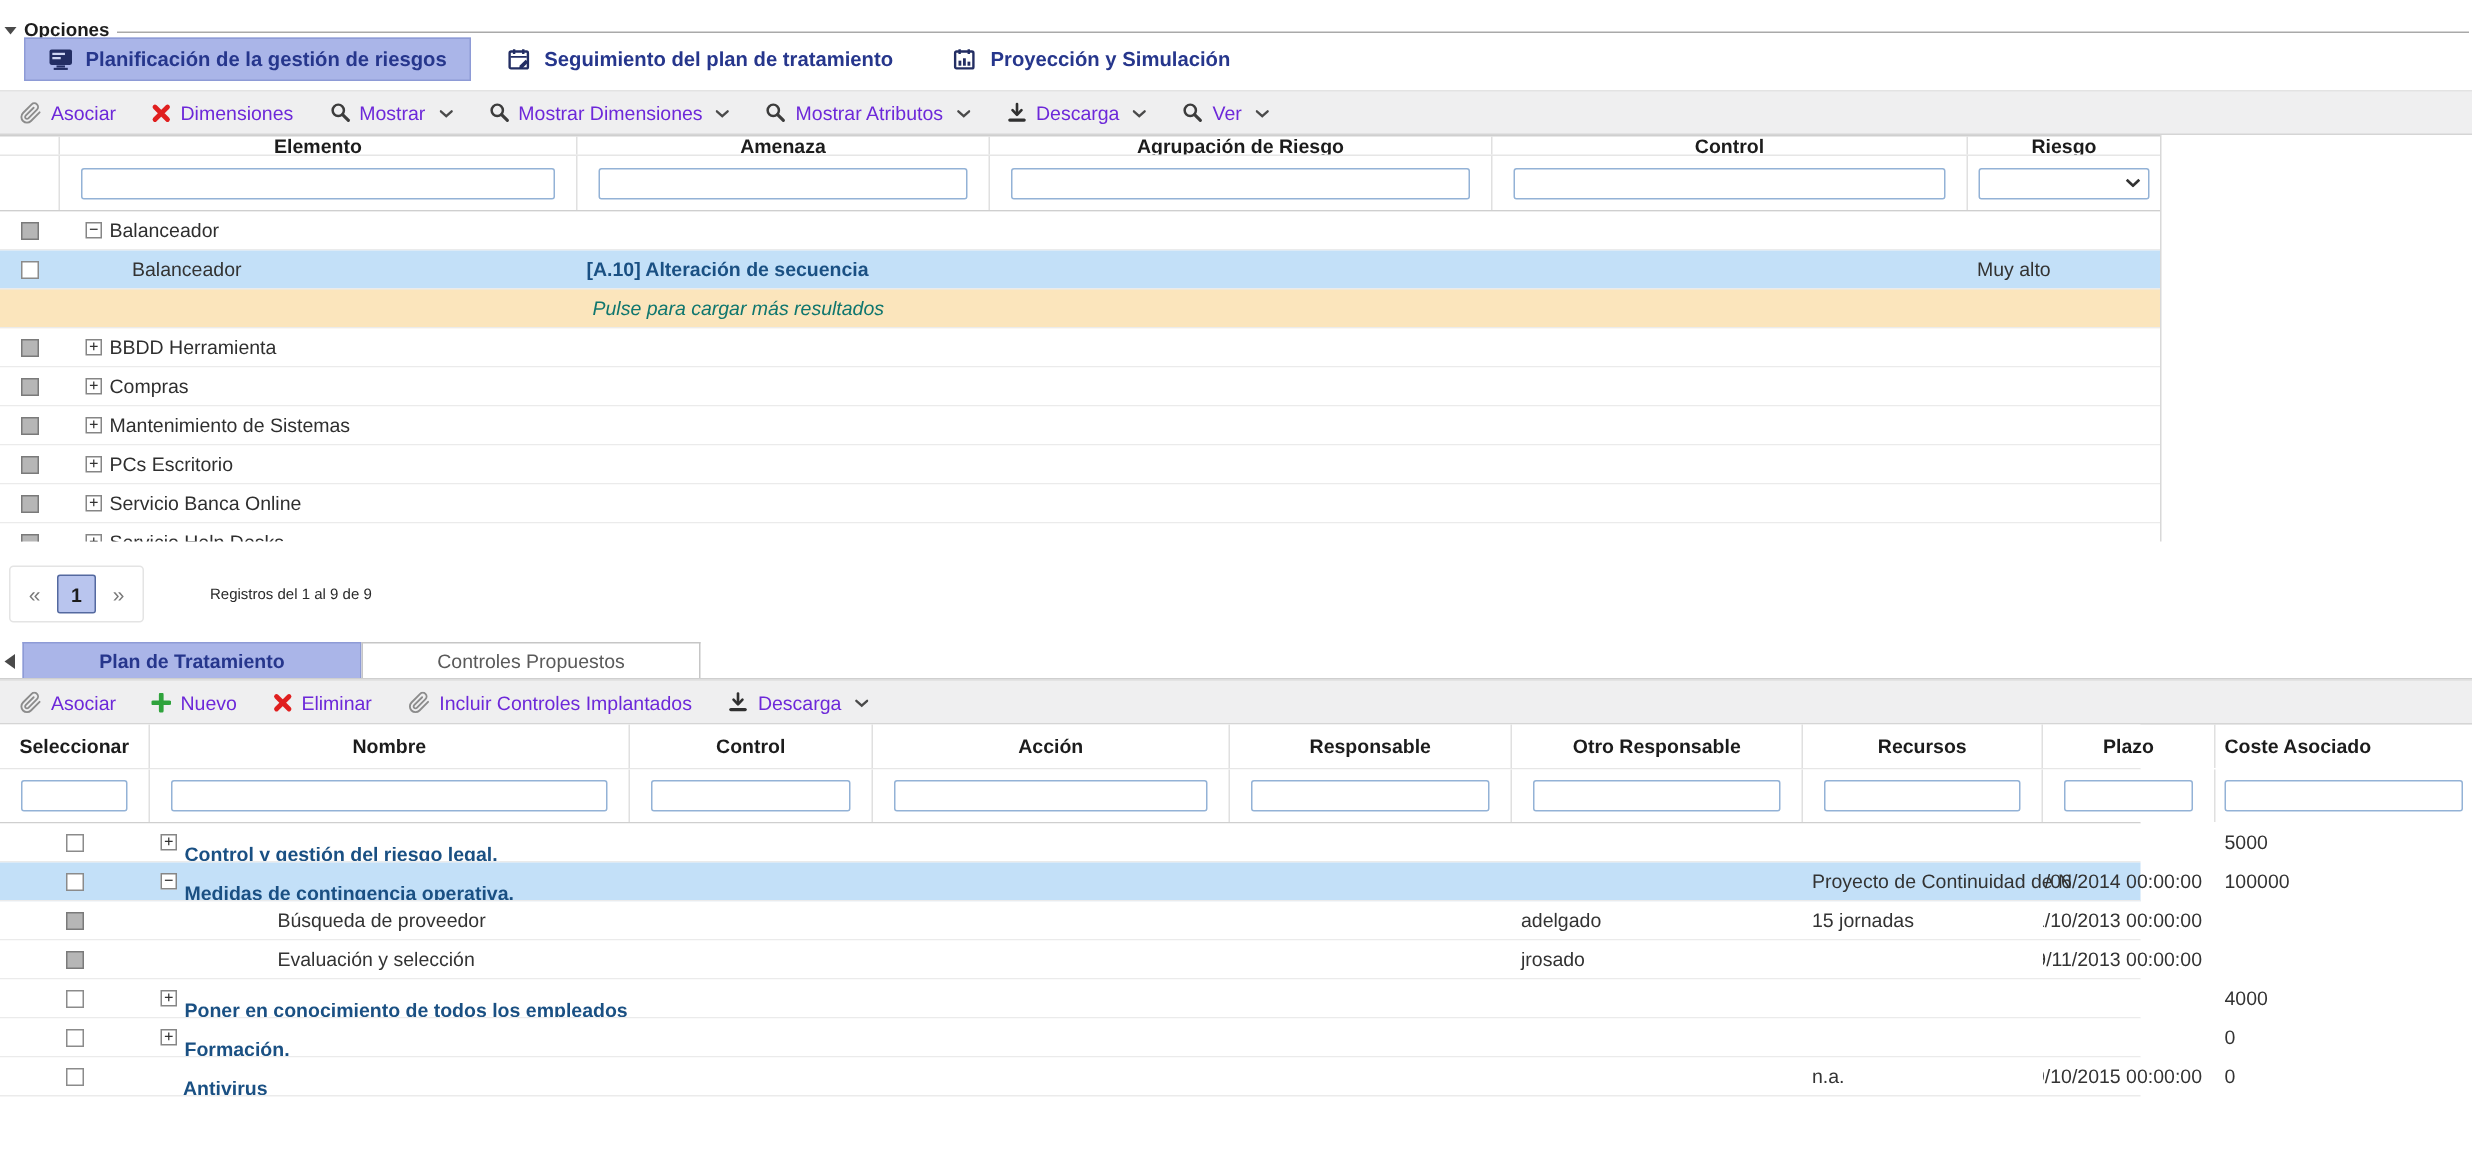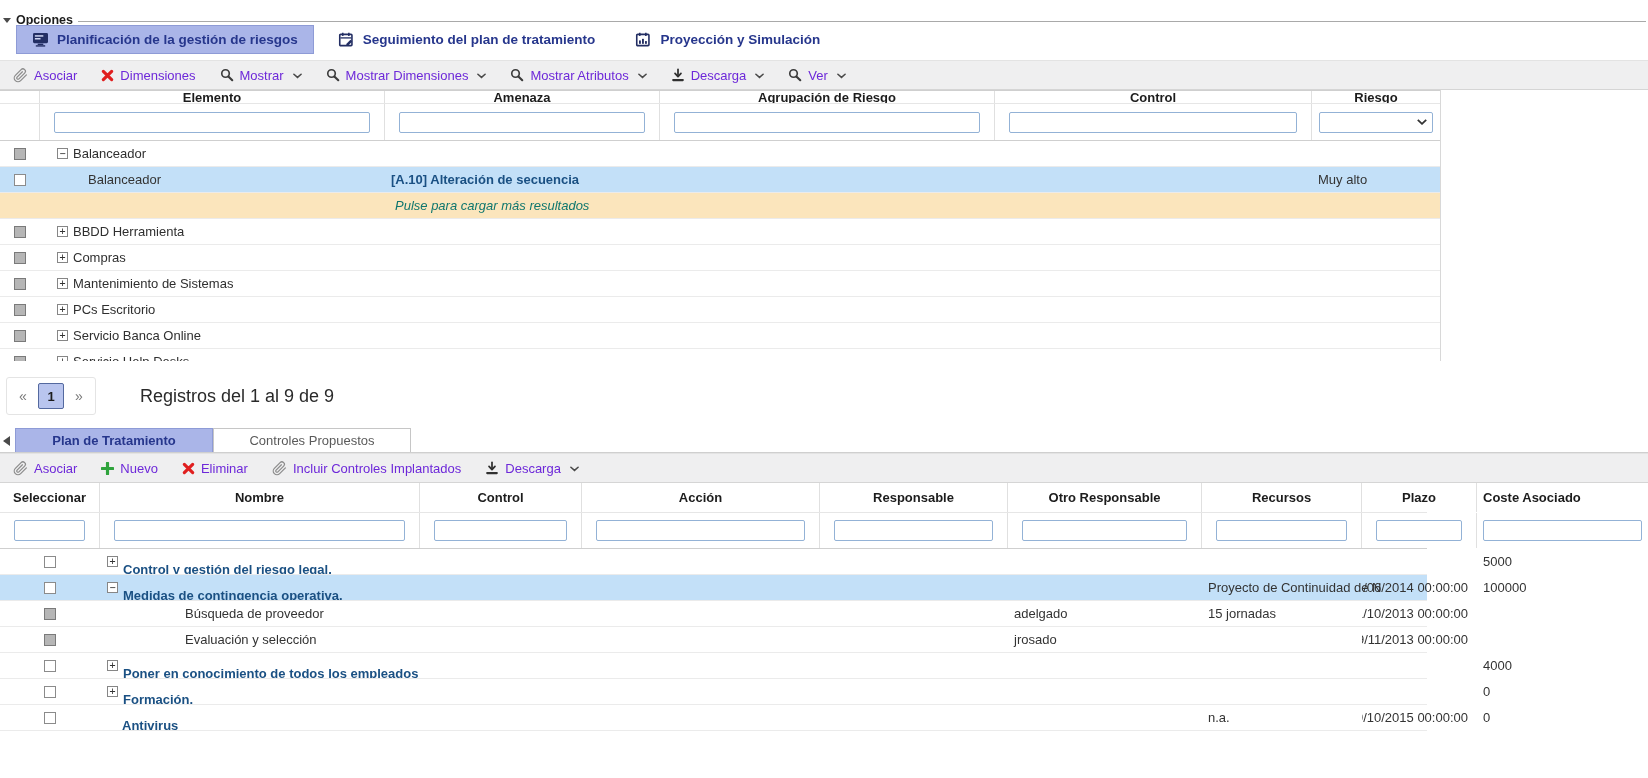--- a/index.html
+++ b/index.html
@@ -58,29 +58,29 @@
   .elem-child { padding-left: 48px; }
   .threat { font-weight: bold; color: #1a5083; }
 
   
   .pager { display: flex; align-items: center; margin: 16px 0 0 6px; height: 38px; }
   .pager-box { display: flex; align-items: center; gap: 8px; border: 1px solid #e4e4e4; background: #fff;
     padding: 5px 9px; border-radius: 3px; }
   .pbtn { color: #7a7a7a; font-size: 14px; width: 14px; text-align: center; }
   .pnum { width: 26px; height: 26px; display: flex; align-items: center; justify-content: center;
     background: #b9c5ee; border: 1px solid #54699f; font-weight: bold; color: #1c1c1c; border-radius: 2px; }
-  .pinfo { margin-left: 44px; font-size: 18px; color: #2a2a2a; }
+  .pinfo { margin-left: 44px; font-size: 10px; color: #2a2a2a; }
 
   
   .panel { margin-top: 14px; }
   .ptab-strip { display: flex; align-items: flex-end; height: 24px; border-bottom: 1px solid #cfcfcf;
     position: relative; padding-left: 15px; }
   .collapse-arrow { position: absolute; left: 3px; top: 7px; width: 0; height: 0;
     border-top: 5px solid transparent; border-bottom: 5px solid transparent; border-right: 7px solid #4a4a4a; }
-  .ptab { width: 198px; height: 24px; display: flex; align-items: center; justify-content: center;
+  .ptab { width: 226px; height: 24px; display: flex; align-items: center; justify-content: center;
     border: 1px solid #c6c6c6; border-bottom: none; background: #fff; color: #5a5a5a; }
   .ptab.active { background: #aab5e8; border-color: #8e9bd6; color: #26368c; font-weight: bold; }
 
   
   .bottom-grid { width: 1427px; }
   .row-b { display: grid; grid-template-columns: 100px 320px 162px 238px 188px 194px 160px 115px 171px; }
   .bottom-grid .ghead { height: 30px; border-bottom: 1px solid #e6e6e6; background: #fff; }
   .bottom-grid .gfilter { height: 36px; border-bottom: 1px solid #cfcfcf; background: #fff; }
   .drow { height: 26px; border-bottom: 1px solid #ebebeb; background: #fff; }
   .drow.selected { background: #c3e0f8; }

